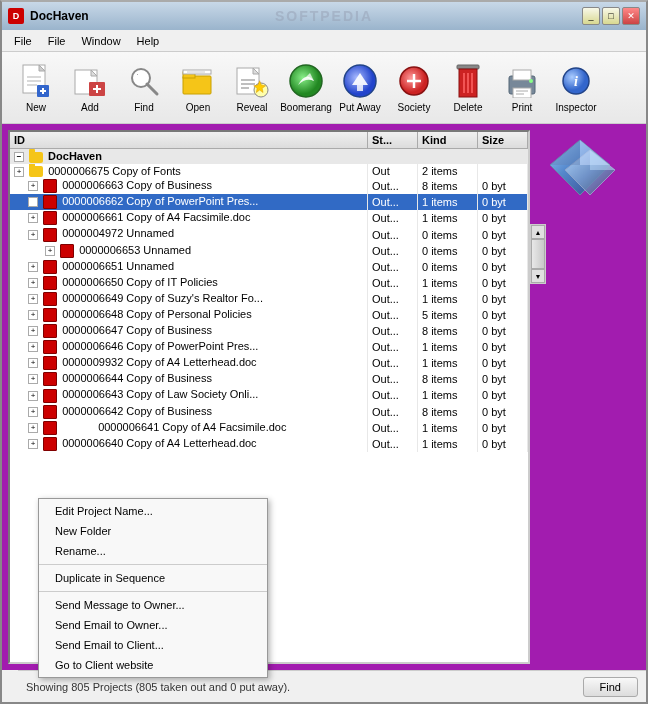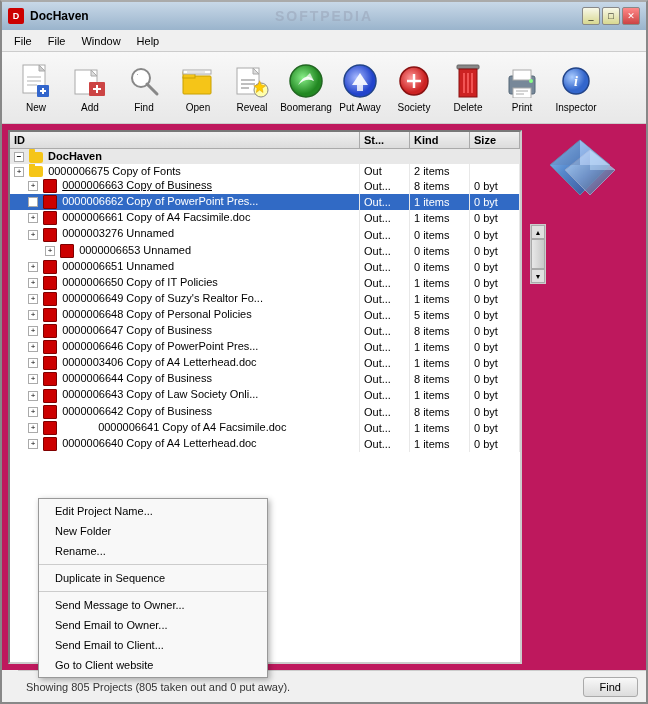--- a/index.html
+++ b/index.html
@@ -146,23 +146,23 @@
       font-size: 10px;
       text-align: center;
       color: #000;
     }
 
     
     .main-content {
       display: flex;
       flex: 1;
       overflow: hidden;
-      background: #be185d;
+      background: #a21caf;
       padding: 6px;
-      gap: 8px;
+      gap: 0;
     }
 
     
     .file-panel {
       flex: 1;
       display: flex;
       flex-direction: column;
       border: 2px inset #ccc;
       background: white;
       min-width: 0;
@@ -591,21 +591,21 @@
       <span style="font-size:11px;">0000006675 Copy of Fonts</span>
     </td>
     <td style="width:50px;overflow:hidden;">Out</td>
     <td style="width:60px;overflow:hidden;">2 items</td>
     <td style="width:50px;overflow:hidden;"></td>
   </tr>
               <tr>
     <td style="padding-left: 18px; overflow:hidden; text-overflow:ellipsis; max-width:200px; white-space:nowrap;">
       <span class="expand-btn">+</span>
       <span class="red-doc-icon"></span>
-      <span style="font-size:11px;text-decoration:underline;">0000006663 Copy of Business</span>
+      <span style="font-size:11px;">0000006663 Copy of Business</span>
     </td>
     <td style="width:50px;overflow:hidden;">Out...</td>
     <td style="width:60px;overflow:hidden;">8 items</td>
     <td style="width:50px;overflow:hidden;">0 byt</td>
   </tr>
               <tr class="selected">
     <td style="padding-left: 18px; overflow:hidden; text-overflow:ellipsis; max-width:200px; white-space:nowrap;">
       <span class="expand-btn">+</span>
       <span class="red-doc-icon"></span>
       <span style="font-size:11px;">0000006662 Copy of PowerPoint Pres...</span>
@@ -621,21 +621,21 @@
       <span style="font-size:11px;">0000006661 Copy of A4 Facsimile.doc</span>
     </td>
     <td style="width:50px;overflow:hidden;">Out...</td>
     <td style="width:60px;overflow:hidden;">1 items</td>
     <td style="width:50px;overflow:hidden;">0 byt</td>
   </tr>
               <tr>
     <td style="padding-left: 18px; overflow:hidden; text-overflow:ellipsis; max-width:200px; white-space:nowrap;">
       <span class="expand-btn">+</span>
       <span class="red-doc-icon"></span>
-      <span style="font-size:11px;">0000003276 Unnamed</span>
+      <span style="font-size:11px;">0000004972 Unnamed</span>
     </td>
     <td style="width:50px;overflow:hidden;">Out...</td>
     <td style="width:60px;overflow:hidden;">0 items</td>
     <td style="width:50px;overflow:hidden;">0 byt</td>
   </tr>
               <tr>
     <td style="padding-left: 35px; overflow:hidden; text-overflow:ellipsis; max-width:200px; white-space:nowrap;">
       <span class="expand-btn">+</span>
       <span class="red-doc-icon"></span>
       <span style="font-size:11px;">0000006653 Unnamed</span>
@@ -701,21 +701,21 @@
       <span style="font-size:11px;">0000006646 Copy of PowerPoint Pres...</span>
     </td>
     <td style="width:50px;overflow:hidden;">Out...</td>
     <td style="width:60px;overflow:hidden;">1 items</td>
     <td style="width:50px;overflow:hidden;">0 byt</td>
   </tr>
               <tr>
     <td style="padding-left: 18px; overflow:hidden; text-overflow:ellipsis; max-width:200px; white-space:nowrap;">
       <span class="expand-btn">+</span>
       <span class="red-doc-icon"></span>
-      <span style="font-size:11px;">0000003406 Copy of A4 Letterhead.doc</span>
+      <span style="font-size:11px;">0000009932 Copy of A4 Letterhead.doc</span>
     </td>
     <td style="width:50px;overflow:hidden;">Out...</td>
     <td style="width:60px;overflow:hidden;">1 items</td>
     <td style="width:50px;overflow:hidden;">0 byt</td>
   </tr>
               <tr>
     <td style="padding-left: 18px; overflow:hidden; text-overflow:ellipsis; max-width:200px; white-space:nowrap;">
       <span class="expand-btn">+</span>
       <span class="red-doc-icon"></span>
       <span style="font-size:11px;">0000006644 Copy of Business</span>

